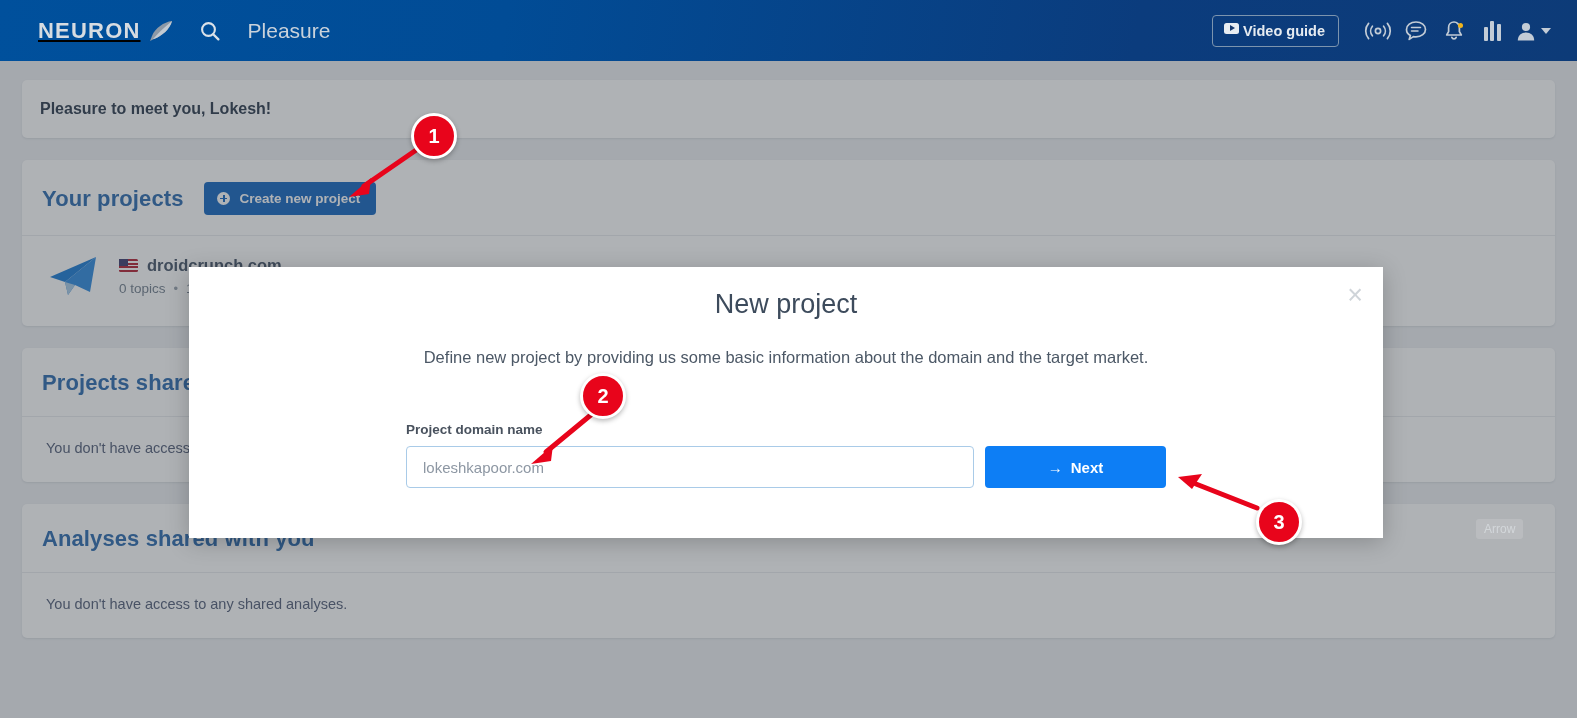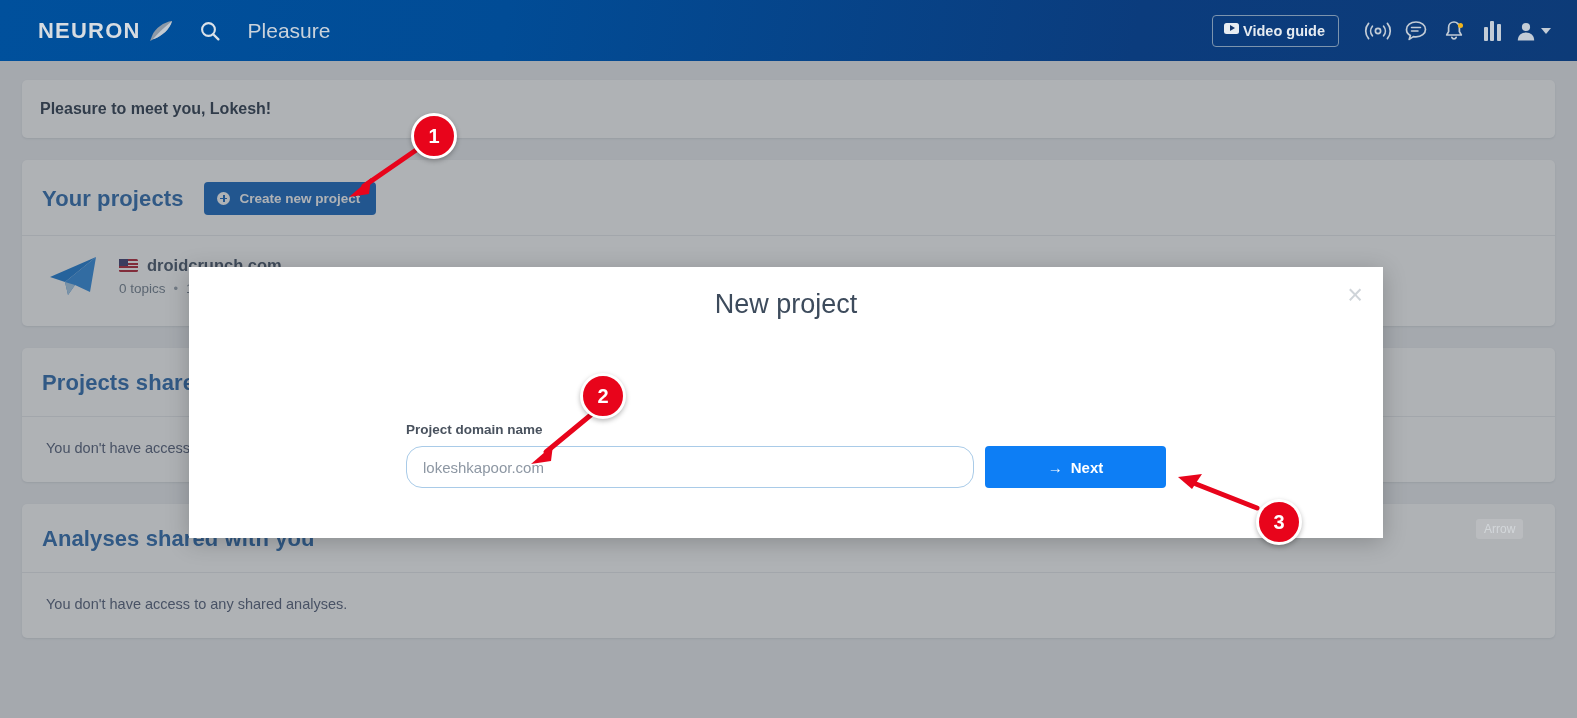--- a/index.html
+++ b/index.html
@@ -31,20 +31,21 @@
     align-items: center;
     z-index: 40;
   }
 
   .brand {
     margin-left: 38px;
     display: flex;
     align-items: center;
     gap: 7px;
     cursor: pointer;
+    text-decoration: underline;
   }
   .brand-word {
     font-size: 22px;
     font-weight: bold;
     letter-spacing: 1.2px;
     color: #d7dce1;
   }
   .brand-quill { display: block; }
 
   .nav-search {
@@ -313,21 +314,21 @@
     font-weight: bold;
     color: #49525e;
     margin-bottom: 9px;
     display: block;
   }
   .field-row { display: flex; align-items: stretch; gap: 11px; }
   .domain-input {
     width: 568px;
     height: 42px;
     border: 1px solid #a9cbe8;
-    border-radius: 16px;
+    border-radius: 4px;
     padding: 0 16px;
     font-size: 15px;
     color: #3b4654;
     font-family: "Liberation Sans", sans-serif;
     outline: none;
     background: #fff;
   }
   .domain-input::placeholder { color: #8d97a3; }
   .btn-next {
     width: 181px;
@@ -512,20 +513,21 @@
 
   </div>
 
   <div class="overlay"></div>
 
   <div class="arrow-ghost">Arrow</div>
 
   <div class="modal">
     <button class="modal-close">×</button>
     <div class="modal-title">New project</div>
+    <div class="modal-sub">Define new project by providing us some basic information about the domain and the target market.</div>
 
     <div class="modal-form">
       <label class="field-label">Project domain name</label>
       <div class="field-row">
         <input class="domain-input" type="text" placeholder="lokeshkapoor.com" style="">
         <button class="btn-next">
           <span>→</span>
           <span>Next</span>
         </button>
       </div>

